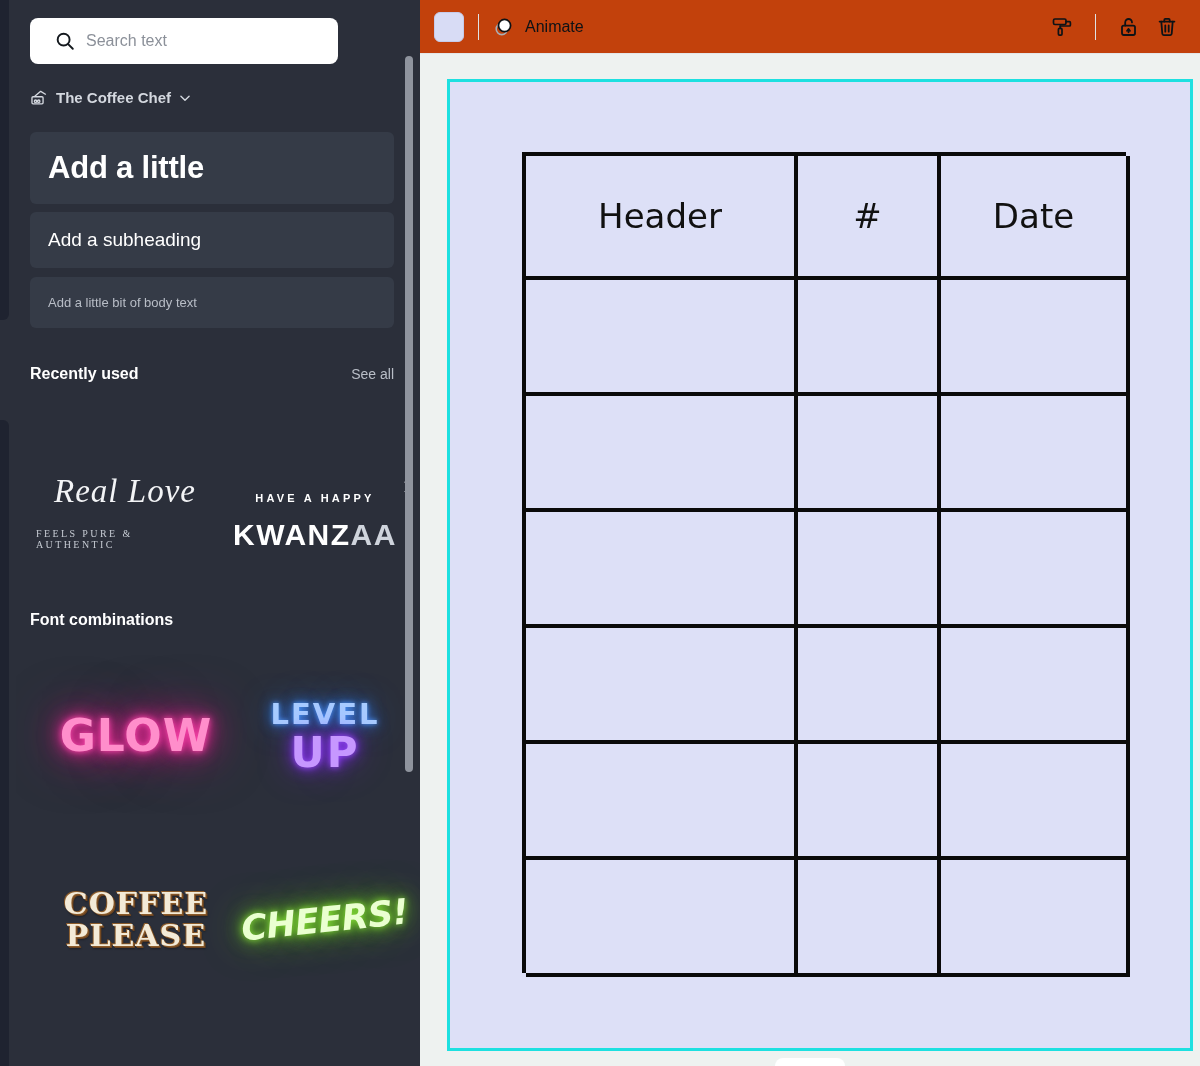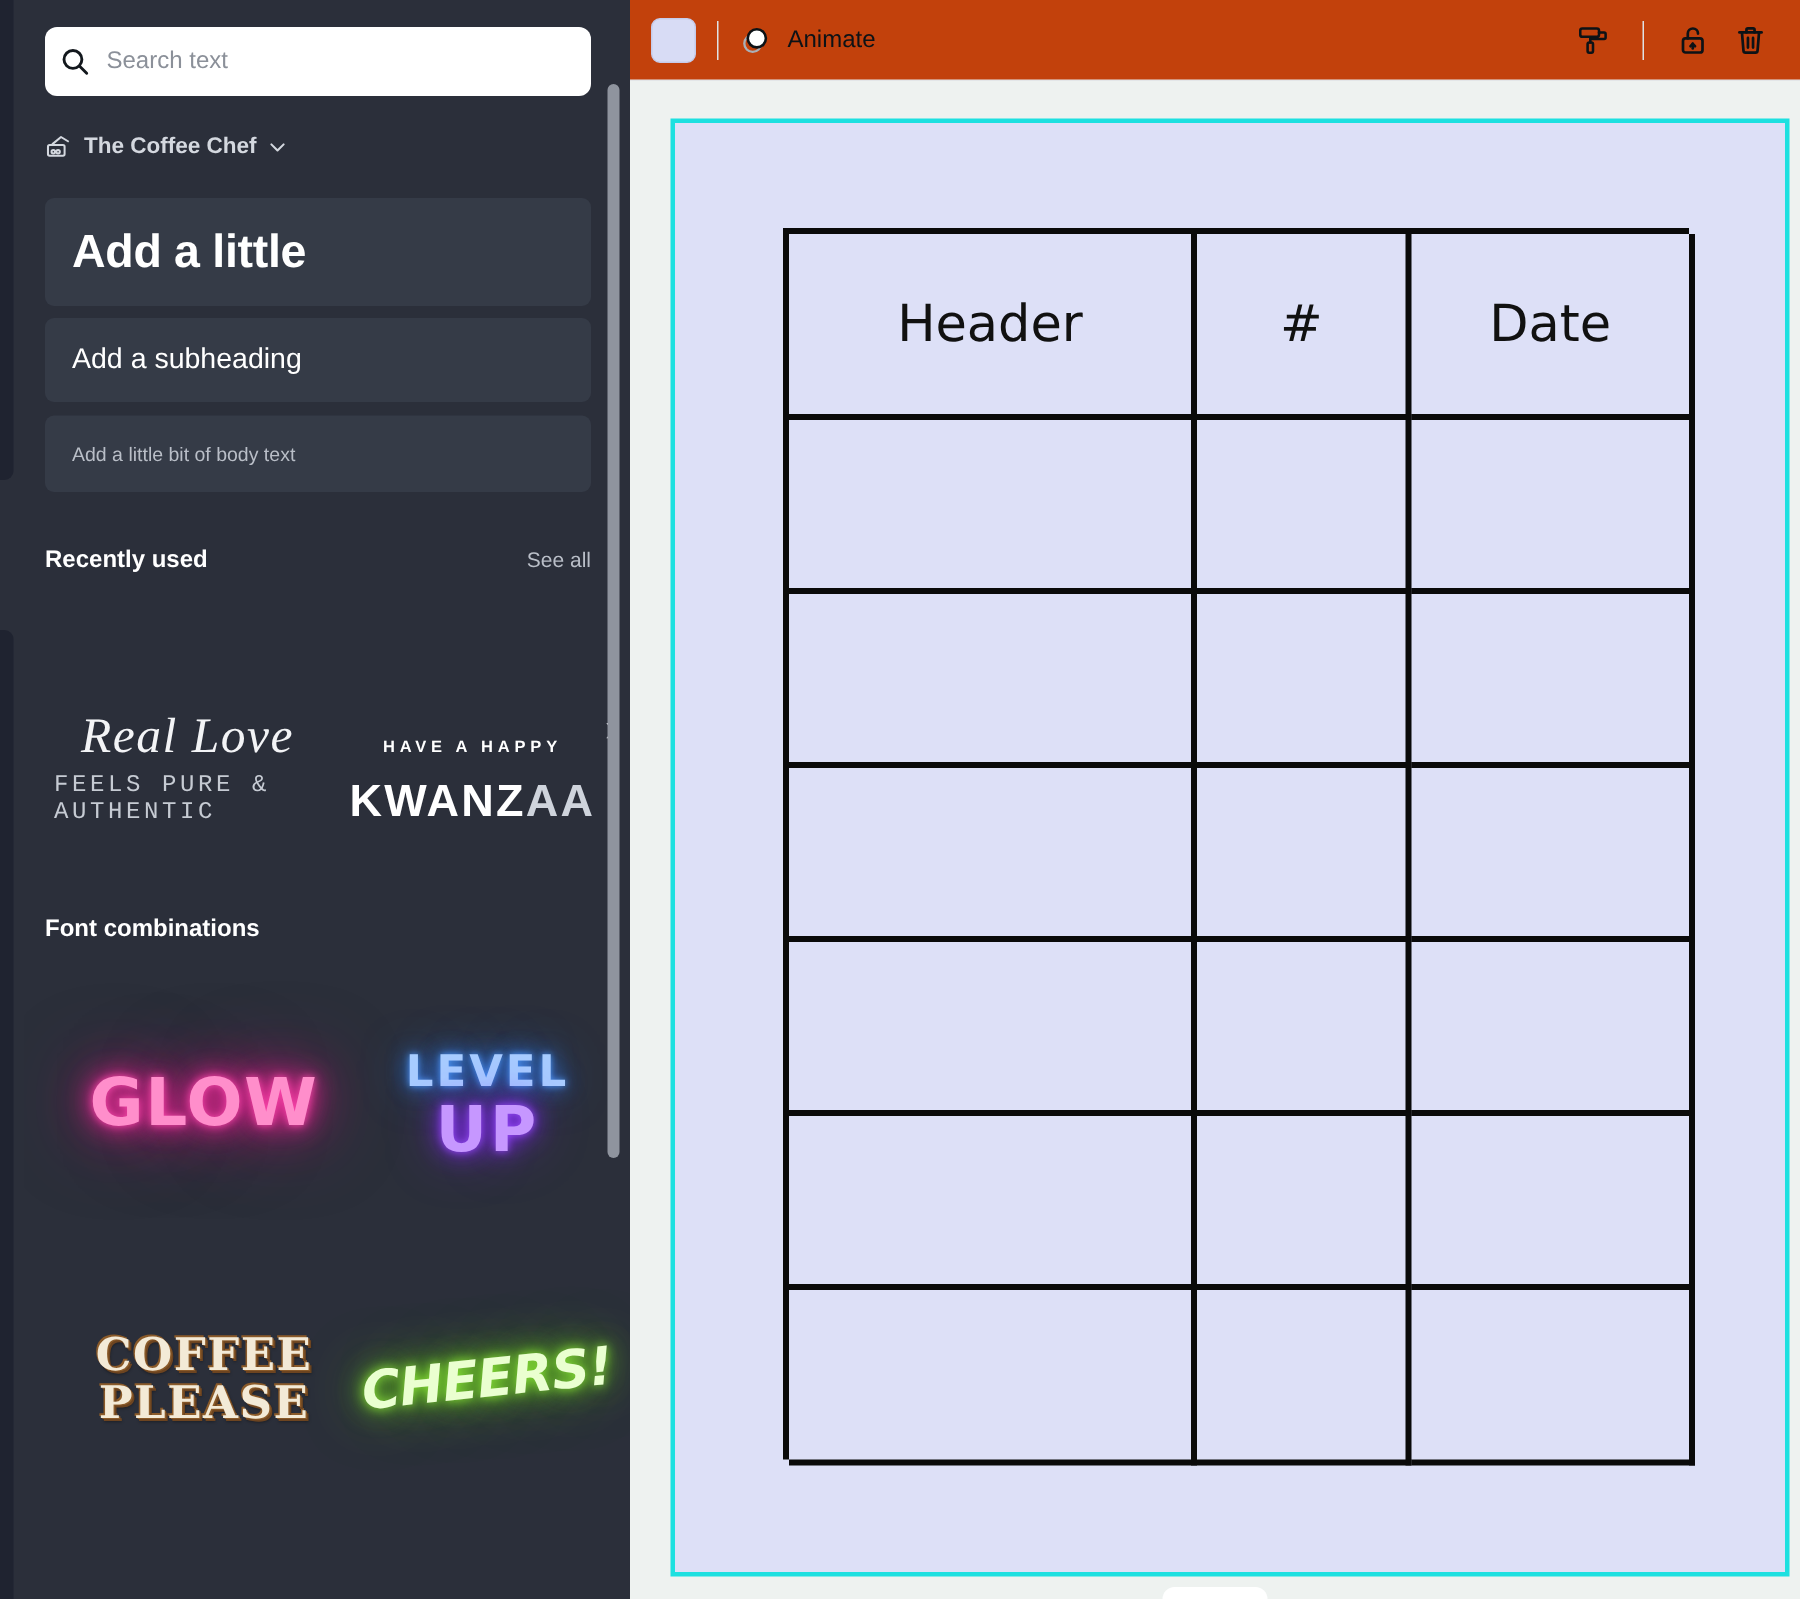--- a/index.html
+++ b/index.html
@@ -25,23 +25,23 @@
 
   
   .sidebar {
     position: absolute; left: 16px; top: 0; width: 404px; height: 1066px;
     background: #2b2f3a;
     overflow: hidden;
   }
 
   .search-wrap {
     position: absolute; left: 14px; top: 18px;
-    width: 364px; height: 46px;
+    width: 308px; height: 46px;
     background: #ffffff; border-radius: 8px;
-    display: flex; align-items: center; padding: 0 9px;
+    display: flex; align-items: center; padding: 0 24px;
   }
   .search-icon { width: 22px; height: 22px; flex: 0 0 auto; margin-right: 10px; }
   .search-input {
     border: 0; outline: 0; background: transparent;
     font-family: "Liberation Sans", sans-serif;
     font-size: 16px; color: #1f2330; width: 100%;
   }
   .search-input::placeholder { color: #8b9099; }
 
   .brandkit {
@@ -89,23 +89,23 @@
   }
   .recent-card.c1 { left: 6px;   width: 178px; }
   .recent-card.c2 { left: 196px; width: 178px; }
 
   .rl-main {
     font-family: "Liberation Serif", serif;
     font-size: 33px; font-style: italic; color: #f3f4f6;
     letter-spacing: 1px; line-height: 1;
   }
   .rl-sub {
-    margin-top: 6px;
-    font-family: Liberation Mono, monospace;
-    font-size: 16px; color: #c6cbd3;
+    margin-top: 20px;
+    font-family: Liberation Serif, serif;
+    font-size: 10px; color: #c6cbd3;
     letter-spacing: 2.4px;
   }
   .kw-top {
     font-size: 11px; font-weight: 700; color: #ffffff;
     letter-spacing: 3.2px; margin-bottom: 16px;
   }
   .kw-main {
     font-size: 30px; font-weight: 700; color: #ffffff;
     letter-spacing: 1.5px; line-height: 1;
   }

